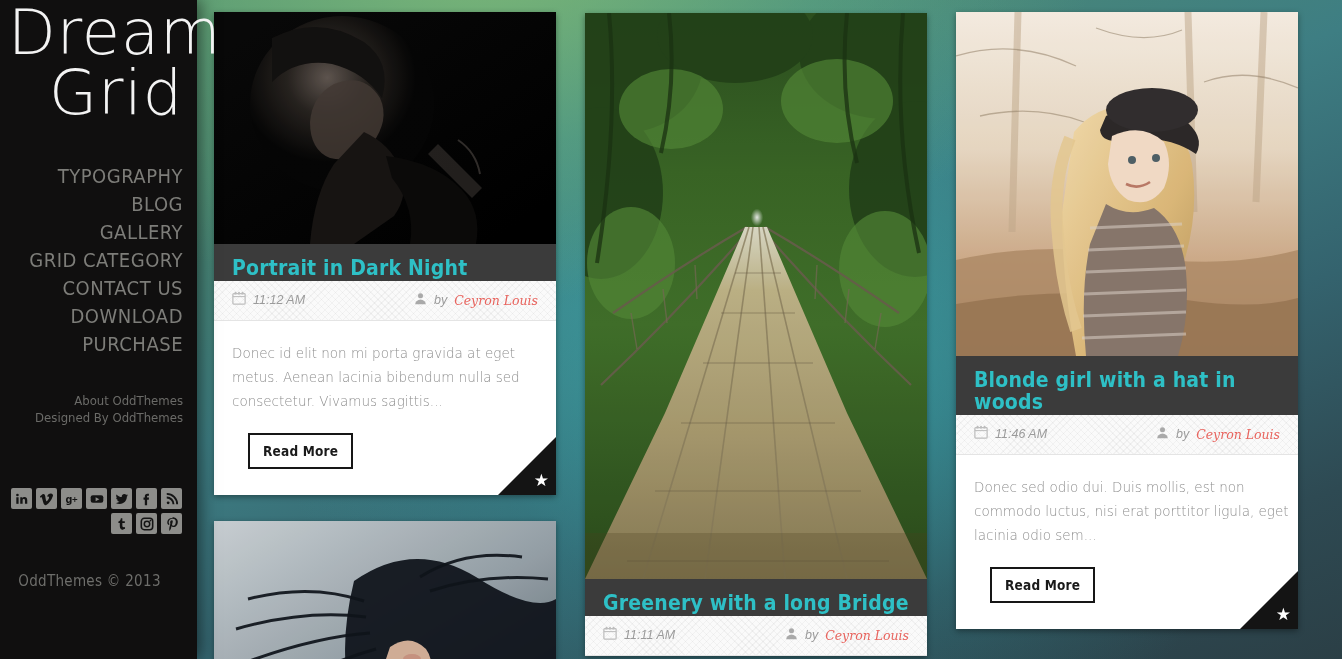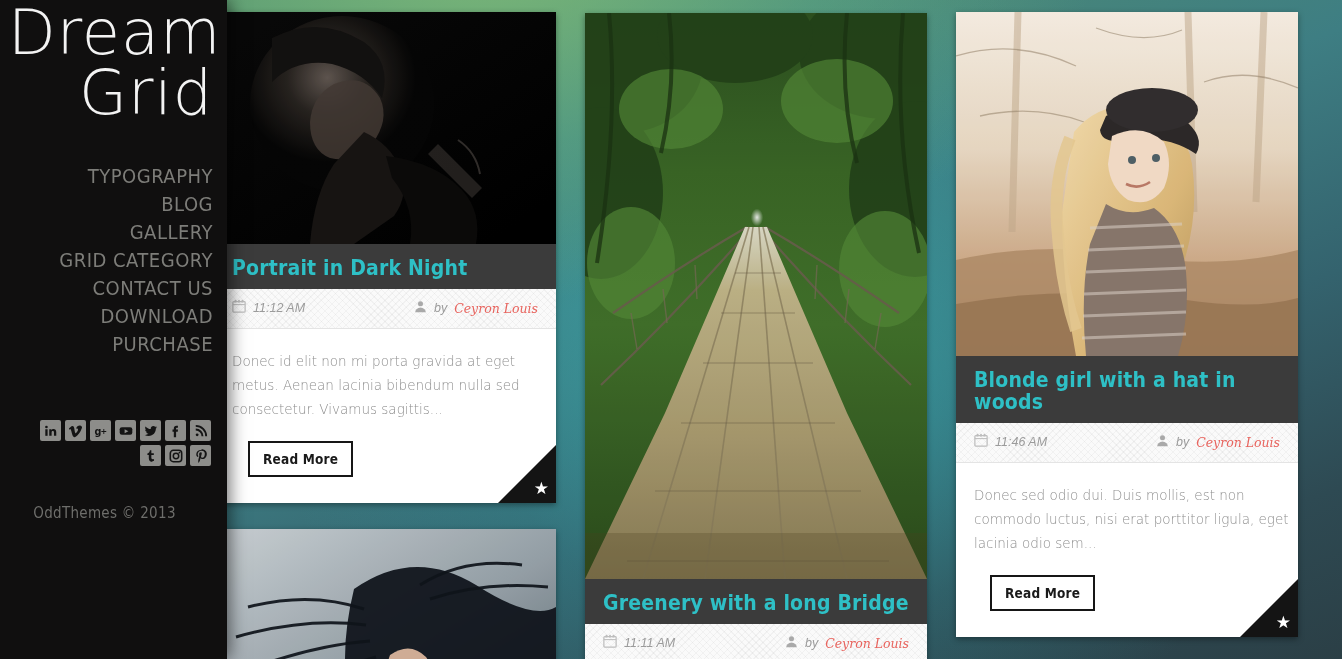--- a/index.html
+++ b/index.html
@@ -24,21 +24,21 @@
     background:
       radial-gradient(ellipse 900px 520px at 36% -8%, rgba(126,186,120,0.95) 0%, rgba(96,168,130,0.55) 38%, rgba(60,120,120,0.0) 68%),
       radial-gradient(ellipse 700px 600px at 58% 58%, rgba(60,205,205,0.55) 0%, rgba(50,160,165,0.22) 42%, rgba(45,70,80,0) 72%),
       linear-gradient(160deg, #5d8f5e 0%, #4d8a73 22%, #3e7e83 45%, #34636e 66%, #2e4a53 85%, #2b3f46 100%);
   }
 
   
   #sidebar {
     position: absolute;
     left: 0; top: 0;
-    width: 227px;
+    width: 197px;
     height: 659px;
     background: #100f0f;
     z-index: 40;
     padding: 0 14px 0 8px;
     box-shadow: 3px 0 16px rgba(0,0,0,0.55);
   }
 
   .logo {
     text-align: right;
     color: #ffffff;
@@ -151,21 +151,21 @@
     position: relative;
     width: 100%;
     display: block;
     overflow: hidden;
     line-height: 0;
   }
   .thumb svg { display: block; width: 100%; height: 100%; }
 
   .card-title-bar {
     background: #3b3b3b;
-    padding: 13px 18px 10px 18px;
+    padding: 13px 18px 2px 18px;
   }
   .card-title {
     color: #2ec0c6;
     font-family: "DejaVu Sans Condensed", "Liberation Sans Narrow", "Liberation Sans", sans-serif;
     font-size: 21px;
     font-weight: bold;
     line-height: 22px;
     letter-spacing: 0.2px;
   }
 
@@ -266,20 +266,24 @@
     <nav class="menu">
       <a href="#">TYPOGRAPHY</a>
       <a href="#">BLOG</a>
       <a href="#">GALLERY</a>
       <a href="#">GRID CATEGORY</a>
       <a href="#">CONTACT US</a>
       <a href="#">DOWNLOAD</a>
       <a href="#">PURCHASE</a>
     </nav>
 
+    <div class="about-block">
+      <a href="#">About OddThemes</a>
+      <a href="#">Designed By OddThemes</a>
+    </div>
 
     <div class="social">
       <span class="sic">
         <svg viewBox="0 0 16 16" width="14" height="14">
             <rect x="1.5" y="6" width="2.6" height="7.5" fill="#141414"></rect>
             <circle cx="2.8" cy="3.4" r="1.5" fill="#141414"></circle>
             <path d="M6 6h2.5v1.1c.45-.8 1.3-1.3 2.4-1.3 1.9 0 3.1 1.15 3.1 3.4v4.3h-2.6V9.7c0-1.1-.45-1.7-1.35-1.7-.8 0-1.35.55-1.35 1.7v3.8H6z" fill="#141414"></path>
           </svg>
       </span>
       <span class="sic">

